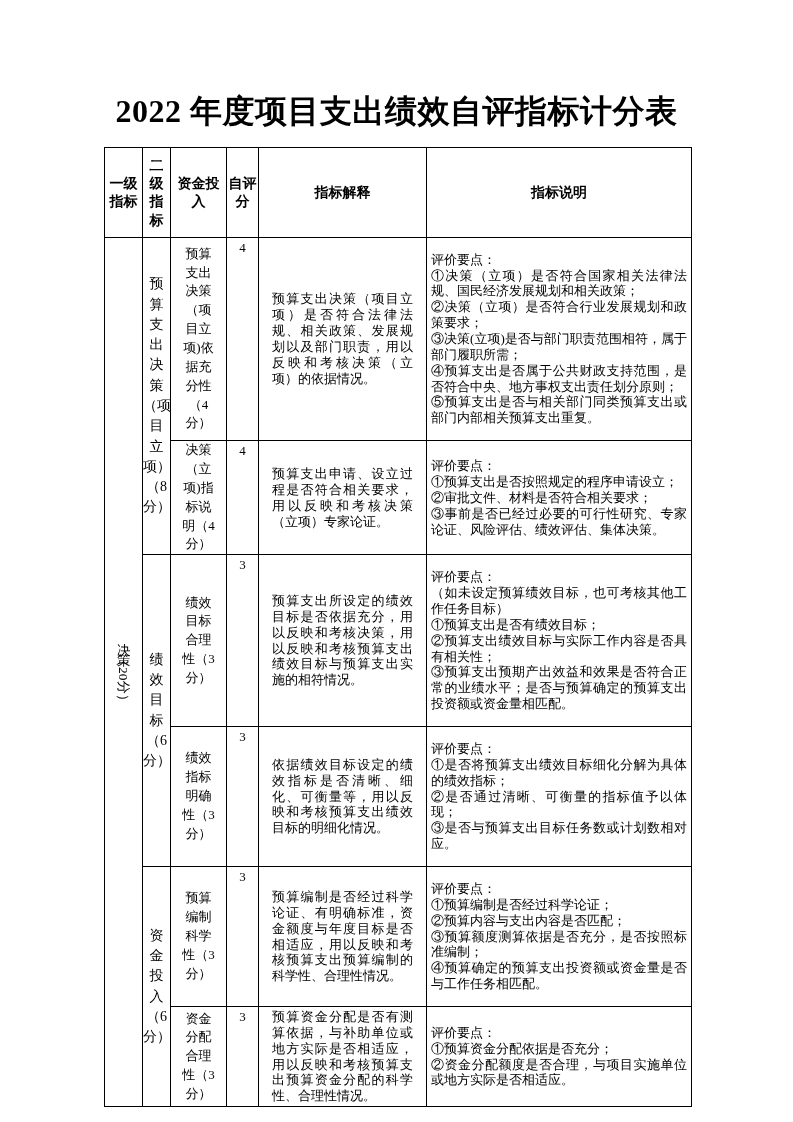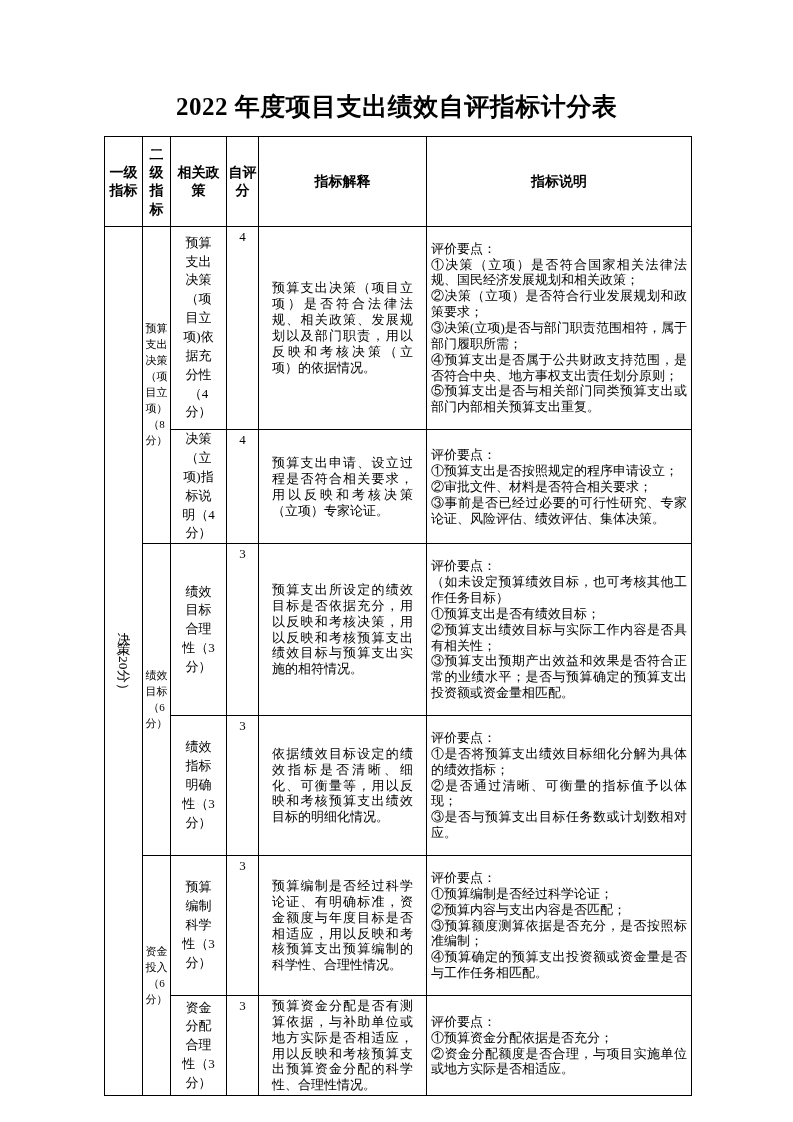--- a/index.html
+++ b/index.html
@@ -6,21 +6,21 @@
   html, body { background: #ffffff; }
   body {
     width: 793px; height: 1122px;
     font-family: "Liberation Serif", serif;
     color: #000;
   }
   .page { position: relative; width: 793px; height: 1122px; background: #fff; overflow: hidden; }
   .title {
     padding-top: 90px;
     text-align: center;
-    font-size: 25px;
+    font-size: 32px;
     font-weight: bold;
     letter-spacing: 0.5px;
     font-family: "Liberation Serif", serif;
   }
   table.grid {
     border-collapse: collapse;
     table-layout: fixed;
     width: 587px;
     margin: 13px 0 0 104px;
   }
@@ -43,21 +43,21 @@
     display: inline-block;
     writing-mode: vertical-lr;
     text-orientation: mixed;
     font-size: 13.5px;
     line-height: 1.6;
   }
   .vt-main { text-orientation: upright; letter-spacing: 0.8em; }
   .vt-sub  { text-orientation: sideways; }
   .c2 {
     text-align: center; vertical-align: middle;
-    padding: 0; font-size: 11px; line-height: 1.45;
+    padding: 0; font-size: 14px; line-height: 1.45;
   }
   .c3 {
     text-align: center; vertical-align: middle;
     padding: 0 10px; line-height: 1.45;
   }
   .c4 { text-align: center; vertical-align: top; padding-top: 2px; }
   .c5 {
     text-align: justify; vertical-align: middle;
     padding: 2px 13px;
   }
@@ -80,21 +80,21 @@
       <col style="width:28px">
       <col style="width:56px">
       <col style="width:32px">
       <col style="width:168px">
       <col style="width:265px">
     </colgroup>
     <thead>
       <tr style="height:62px">
         <th>一级指标</th>
         <th>二级指标</th>
-        <th>相关政策</th>
+        <th>资金投入</th>
         <th>自评分</th>
         <th>指标解释</th>
         <th>指标说明</th>
       </tr>
     </thead>
     <tbody>
       <tr style="height:201px">
         <td class="c1" rowspan="6">
           <span class="vtext"><span class="vt-main">决策</span><span class="vt-sub">（20分）</span></span>
         </td>

